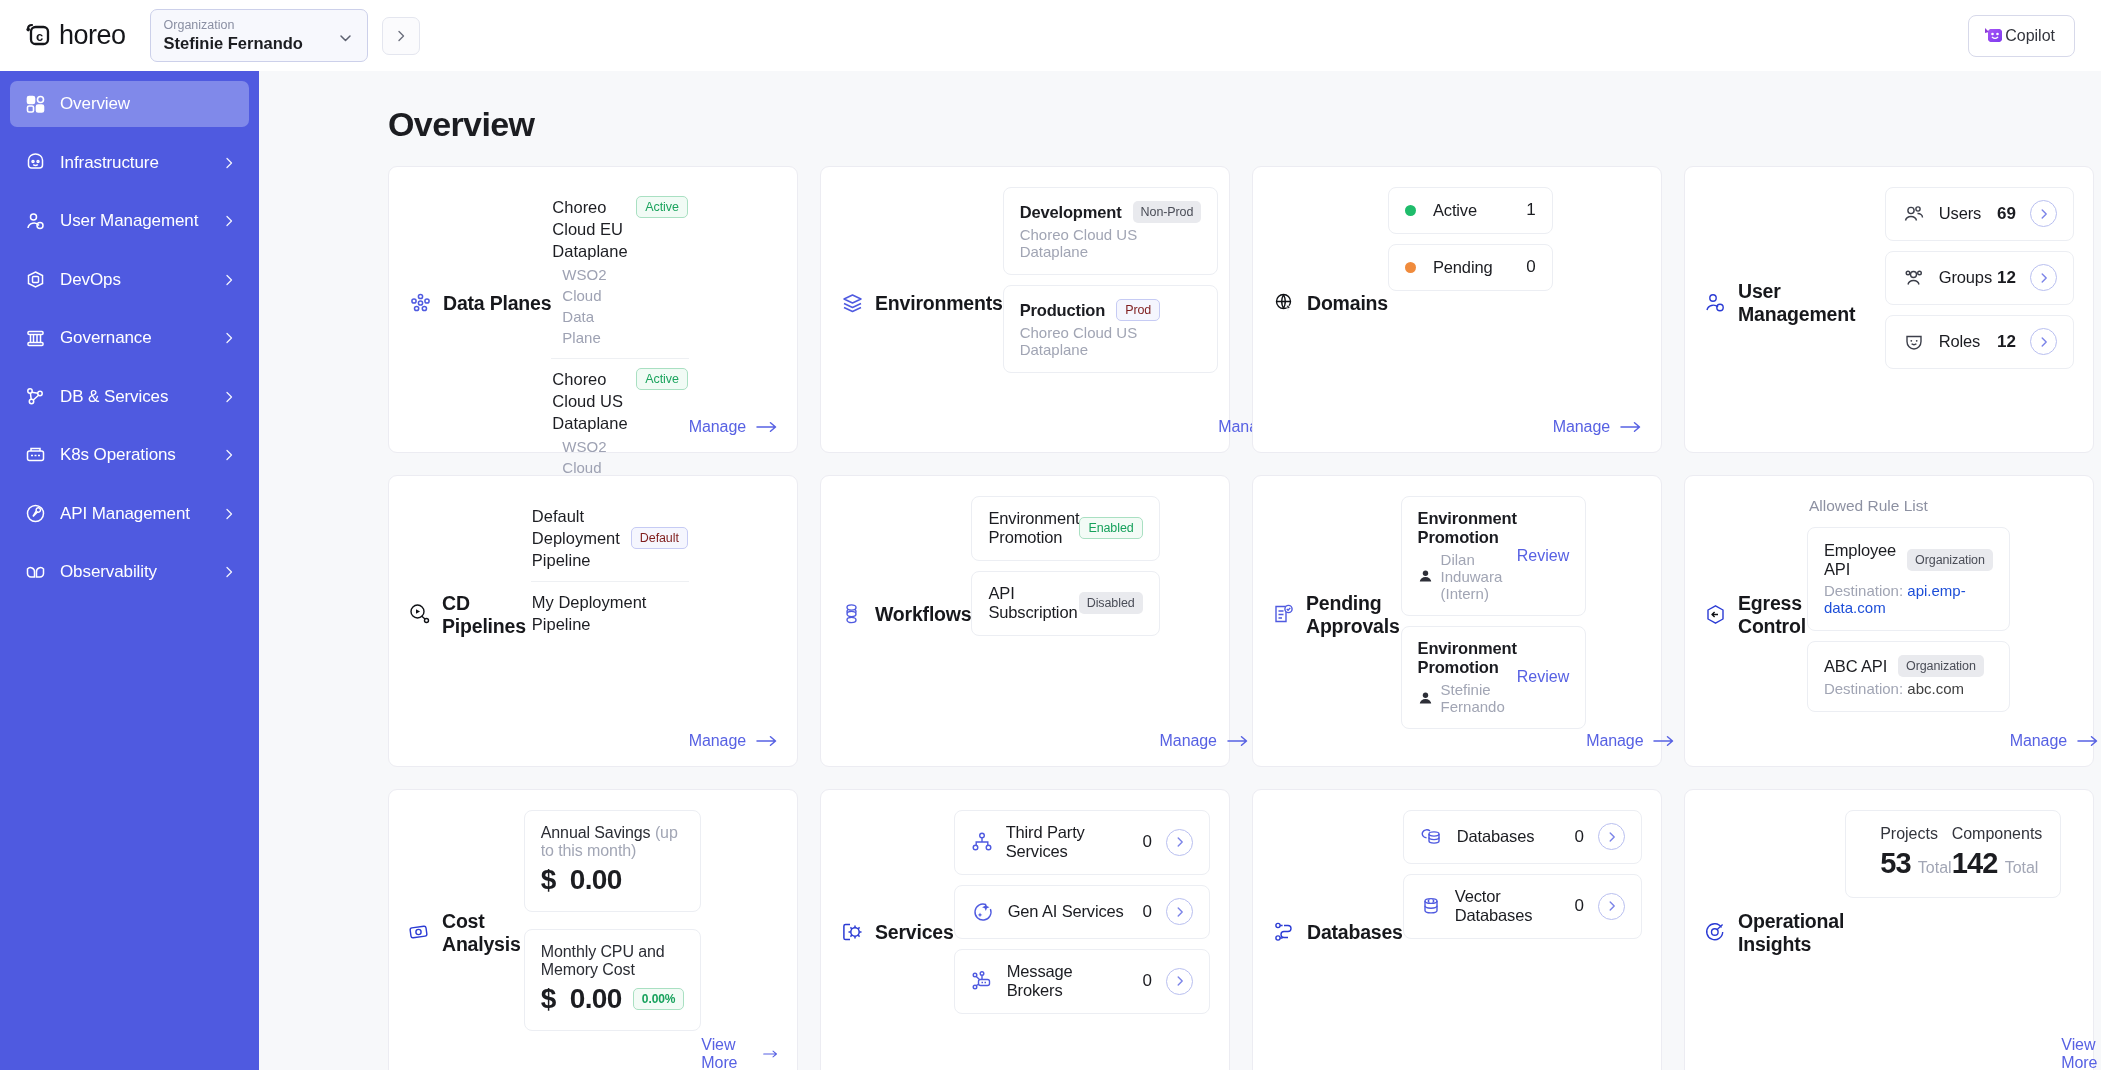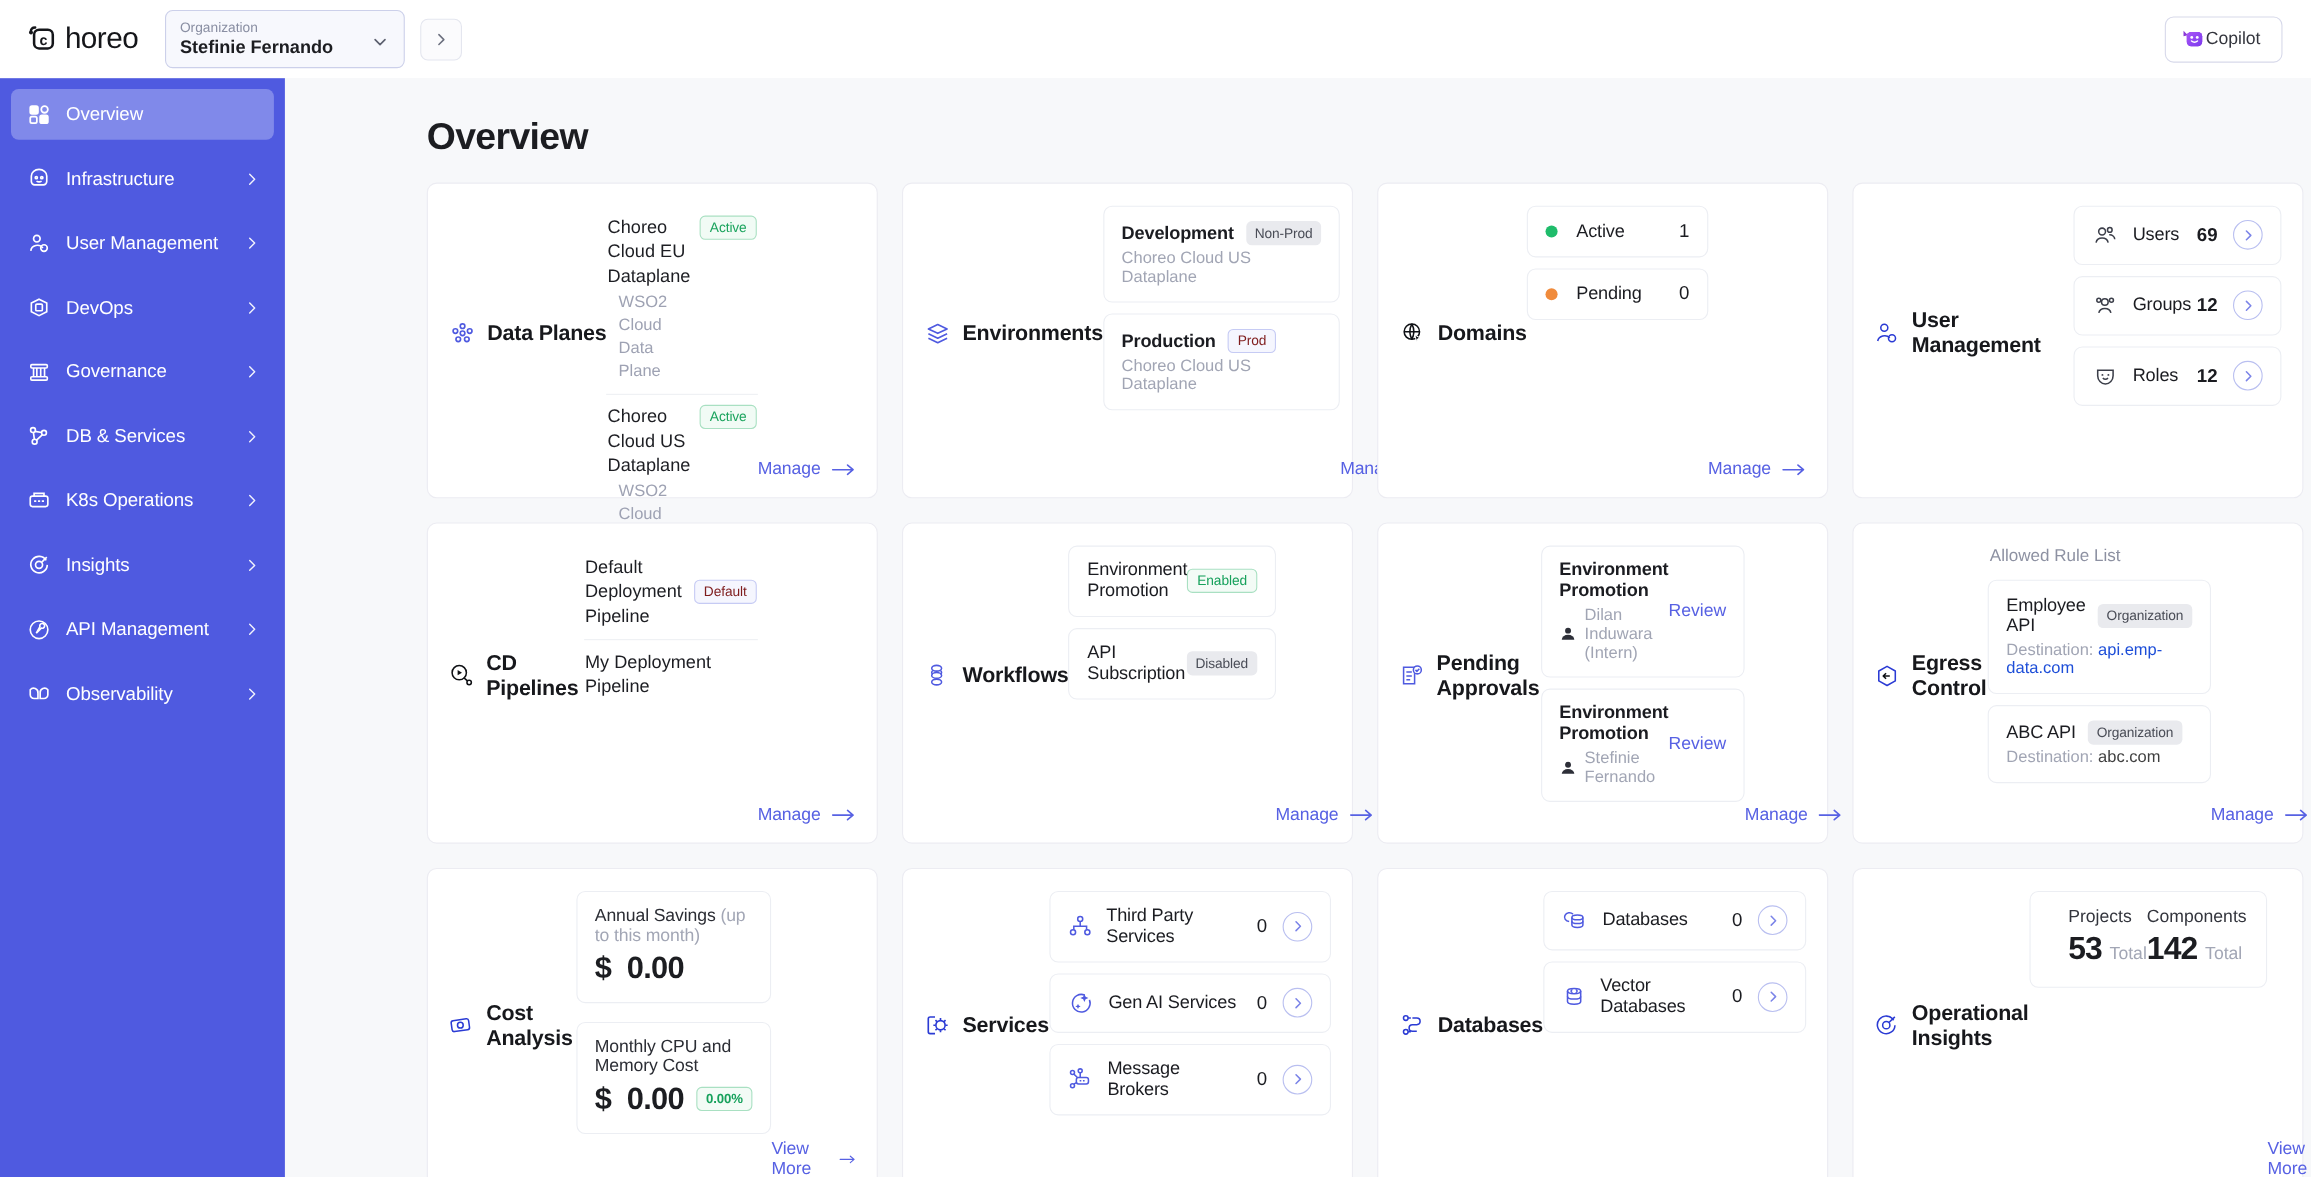--- a/index.html
+++ b/index.html
@@ -334,35 +334,20 @@
       </svg>
     </span>
     <span class="nav-label">K8s Operations</span>
     <span class="nav-chev">
       <svg width="16" height="16" viewBox="0 0 16 16">
           <path d="M6 3.5 L10.5 8 L6 12.5" stroke="#fff" stroke-width="1.3" fill="none" stroke-linecap="round" stroke-linejoin="round"></path>
         </svg>
     </span>
   </div>
 
-  <div class="nav-item">
-    <span class="nav-ico">
-      <svg width="21" height="21" viewBox="0 0 21 21" fill="none" stroke="#fff" stroke-width="1.5">
-        <path d="M17 6.5 a7.5 7.5 0 1 0 1 4"></path>
-        <circle cx="10.5" cy="10.5" r="3.2"></circle>
-        <path d="M13 8 L17.5 3.5"></path>
-      </svg>
-    </span>
-    <span class="nav-label">Insights</span>
-    <span class="nav-chev">
-      <svg width="16" height="16" viewBox="0 0 16 16">
-          <path d="M6 3.5 L10.5 8 L6 12.5" stroke="#fff" stroke-width="1.3" fill="none" stroke-linecap="round" stroke-linejoin="round"></path>
-        </svg>
-    </span>
-  </div>
 
   <div class="nav-item">
     <span class="nav-ico">
       <svg width="21" height="21" viewBox="0 0 21 21" fill="none" stroke="#fff" stroke-width="1.5">
         <circle cx="10.5" cy="10.5" r="8"></circle>
         <path d="M8 13.5 L12.5 9 a2.2 2.2 0 1 0 -1.2 -1.2 Z"></path>
       </svg>
     </span>
     <span class="nav-label">API Management</span>
     <span class="nav-chev">

